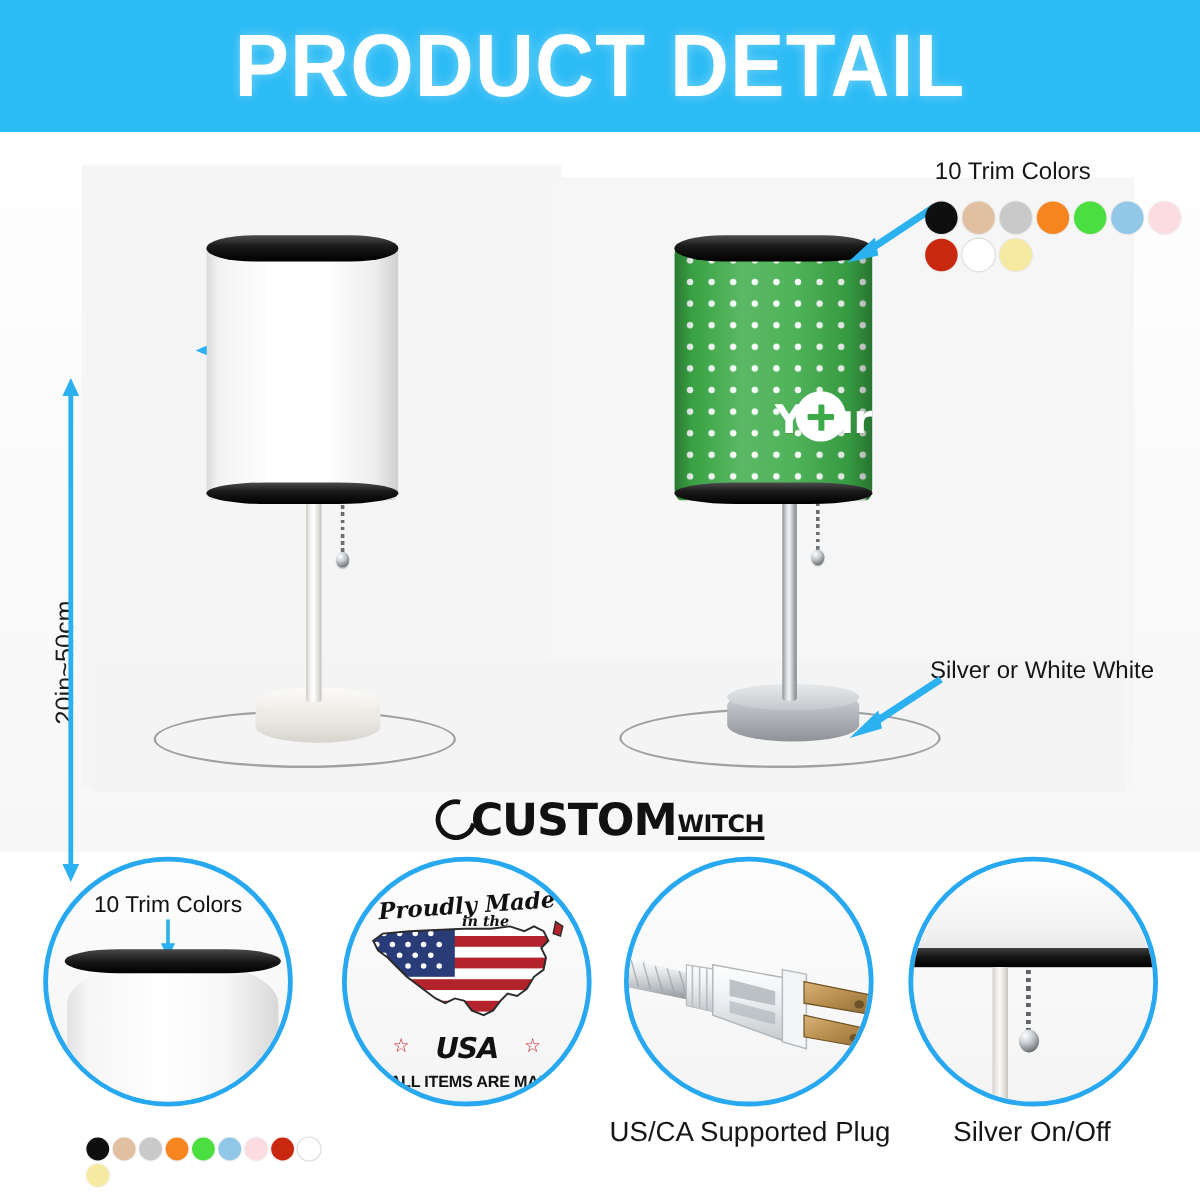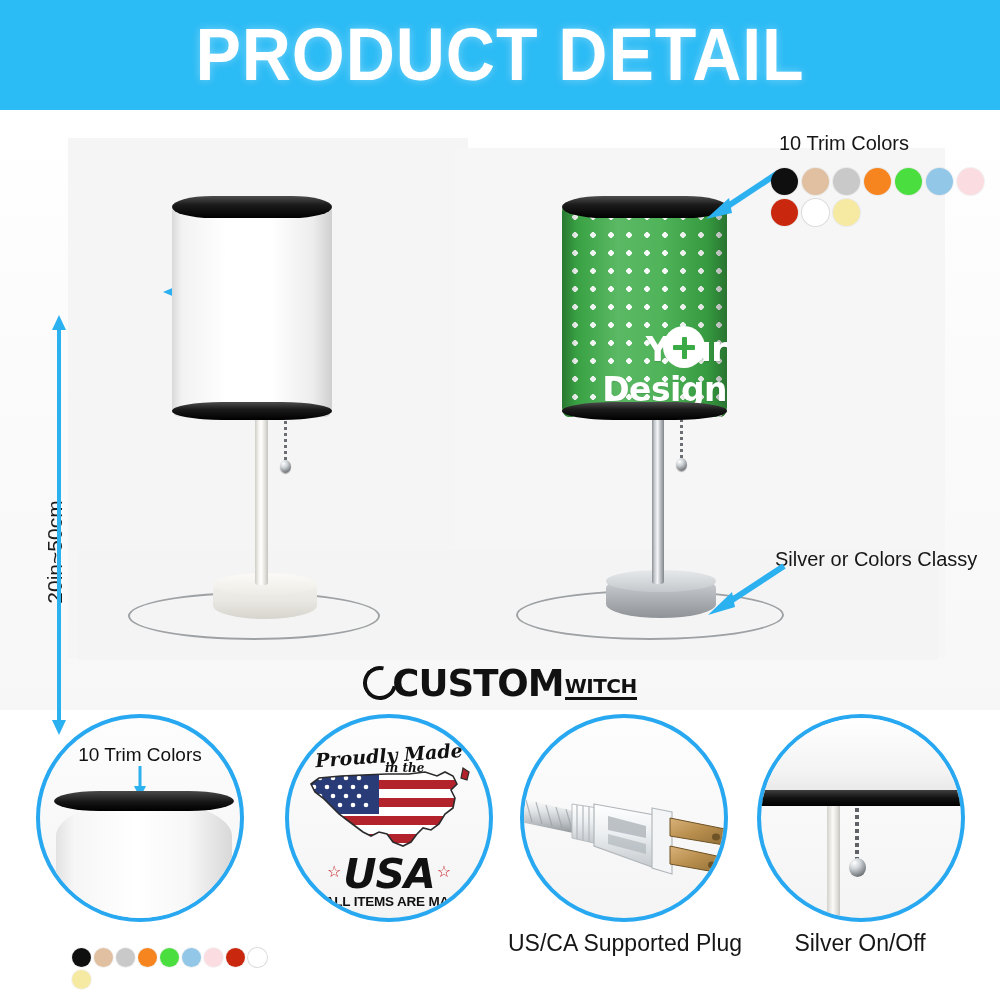--- a/index.html
+++ b/index.html
@@ -220,21 +220,21 @@
     transform:rotate(-4deg);
   }
   .usa-inthe {
     position:absolute; left:96px; top:43px;
     font-size:12px; font-style:italic; font-weight:bold; color:#111;
     font-family:"DejaVu Serif", serif;
   }
   .usa-map { position:absolute; left:16px; top:44px; width:172px; height:92px; }
   .usa-big {
     position:absolute; left:0; top:138px; width:100%; text-align:center;
-    font-size:41px; font-weight:bold; font-style:italic; color:#111;
+    font-size:24px; font-weight:bold; font-style:italic; color:#111;
     line-height:36px; letter-spacing:-1px;
     font-family:"DejaVu Sans", sans-serif;
   }
   .usa-star { position:absolute; color:#c4161c; font-size:16px; top:144px; }
   .usa-sub {
     position:absolute; left:0; top:176px; width:100%; text-align:right;
     font-size:13.5px; font-weight:bold; color:#111; letter-spacing:-0.2px;
     font-family:"Liberation Sans", sans-serif;
   }
 
@@ -324,21 +324,20 @@
       <div class="pole" style="left:98px; top:206px; width:12px; height:176px;"></div>
       <div class="chain-dots" style="left:126px; top:205px; height:55px;"></div>
       <div class="chain-ball" style="left:122px; top:256px;"></div>
 
       <div class="shade" style="left:8px; top:0;">
         <div class="shade-body" style="background: rgb(60, 171, 71); text-align: right;">
           <div class="dots"></div>
           <div class="shade-shine"></div>
           <div class="design-text">
             <div>Your</div>
-            <div>Design</div>
           </div>
           <div class="plus-badge" style="background: rgb(255, 255, 255);"></div>
         </div>
       </div>
       <div class="trim-top" style="left:8px; top:-6px; width:165px; height:22px;"></div>
       <div class="trim-bottom" style="left:8px; top:200px; width:165px; height:18px; border-radius:50%/80%;"></div>
     </div>
 
     <div class="callout-label" style="left:779px; top:22px;">10 Trim Colors</div>
     <svg style="position:absolute; left:698px; top:58px;" width="86" height="52" viewBox="0 0 86 52">
@@ -351,21 +350,21 @@
       <div class="swatch" style="background: rgb(201, 201, 201);"></div>
       <div class="swatch" style="background: rgb(246, 133, 31);"></div>
       <div class="swatch" style="background: rgb(74, 222, 63);"></div>
       <div class="swatch" style="background: rgb(146, 199, 232);"></div>
       <div class="swatch" style="background: rgb(251, 220, 225);"></div>
       <div class="swatch" style="background: rgb(201, 40, 15);"></div>
       <div class="swatch" style="background: rgb(255, 255, 255); box-shadow: rgb(220, 220, 220) 0px 0px 0px 1px;"></div>
       <div class="swatch" style="background: rgb(246, 234, 163);"></div>
     </div>
 
-    <div class="callout-label" style="left:775px; top:438px;">Silver or Colors Classy</div>
+    <div class="callout-label" style="left:775px; top:438px;">Silver or White White</div>
     <svg style="position:absolute; left:700px; top:450px;" width="90" height="56" viewBox="0 0 90 56">
       <line x1="84" y1="6" x2="26" y2="44" stroke="#2bb0f0" stroke-width="6"></line>
       <polygon points="8,55 32,32 35,47" fill="#2bb0f0"></polygon>
     </svg>
 
   </div>
 
   <div class="logo">
     <div class="logo-c"></div>
     <div class="logo-custom">CUSTOM</div>

